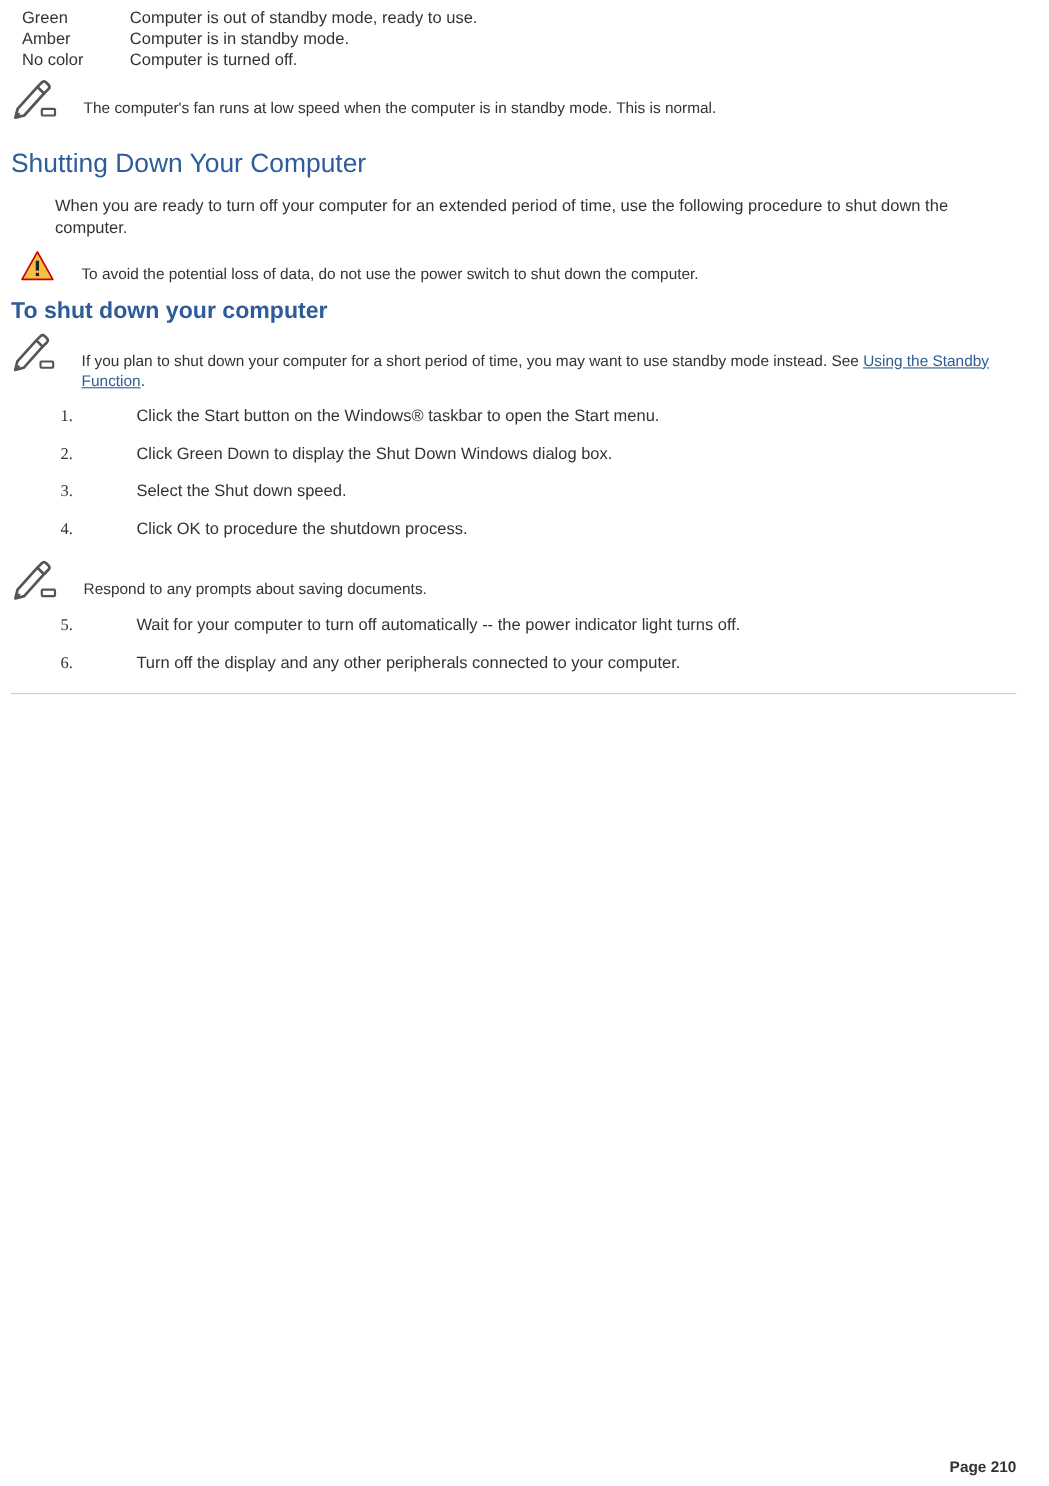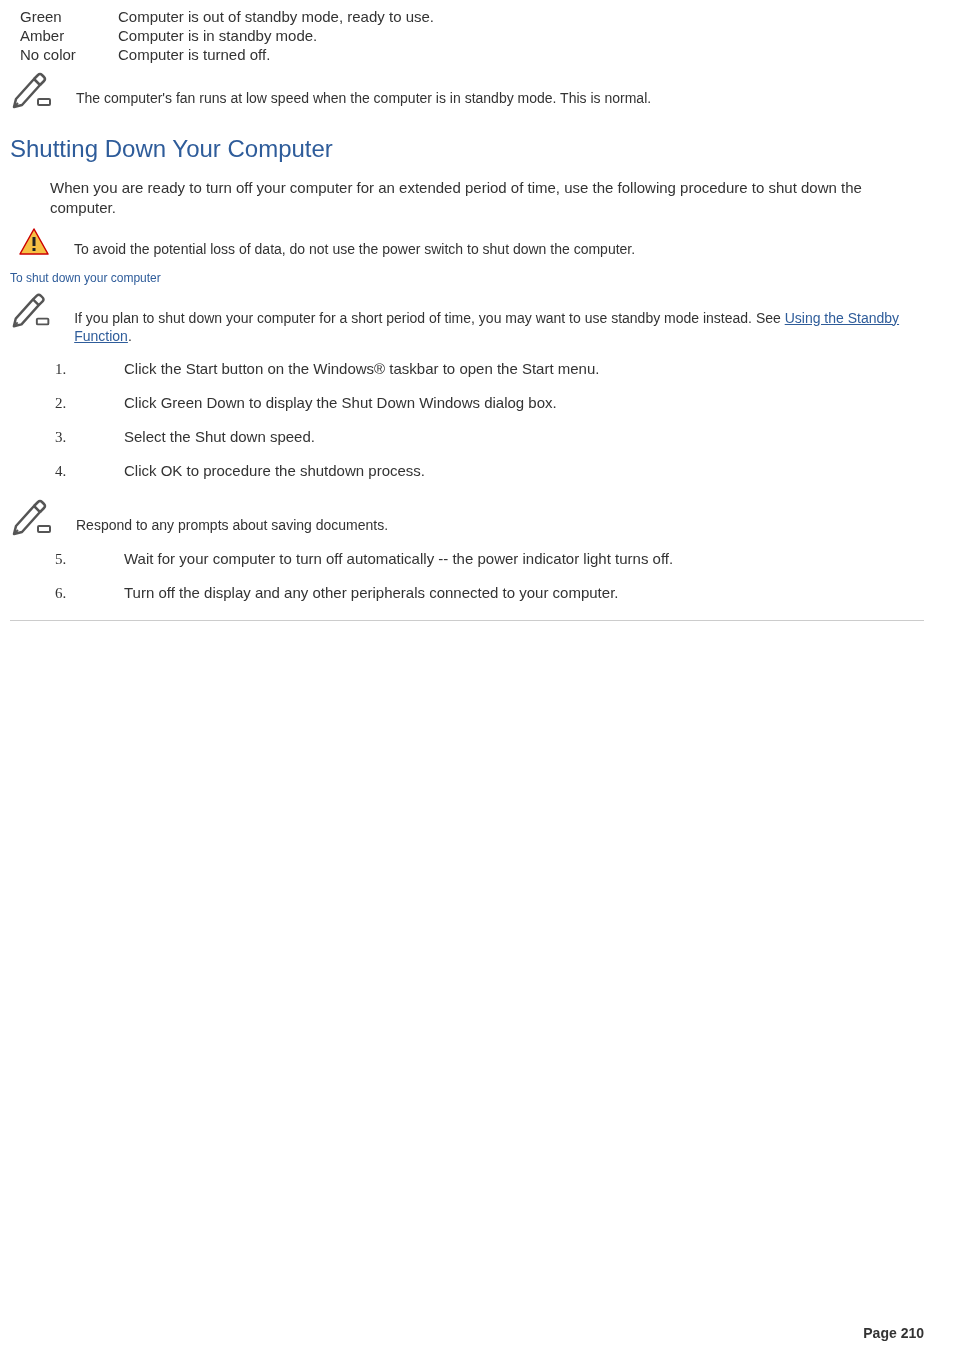--- a/index.html
+++ b/index.html
@@ -65,22 +65,22 @@
     height: 30px;
     margin-left: 8px;
     margin-top: 2px;
   }
   .warn-text {
     font-size: 14px;
     padding-top: 10px;
   }
   h3.sub {
     color: #2e5c9a;
-    font-weight: normal;
-    font-size: 12px;
+    font-weight: bold;
+    font-size: 21px;
     margin: 14px 0 4px 0;
   }
   a.inline-link {
     color: #2e5c9a;
     text-decoration: underline;
   }
   ol.steps {
     margin: 14px 0 10px 40px;
     padding-left: 20px;
     font-family: "Times New Roman", Times, serif;

